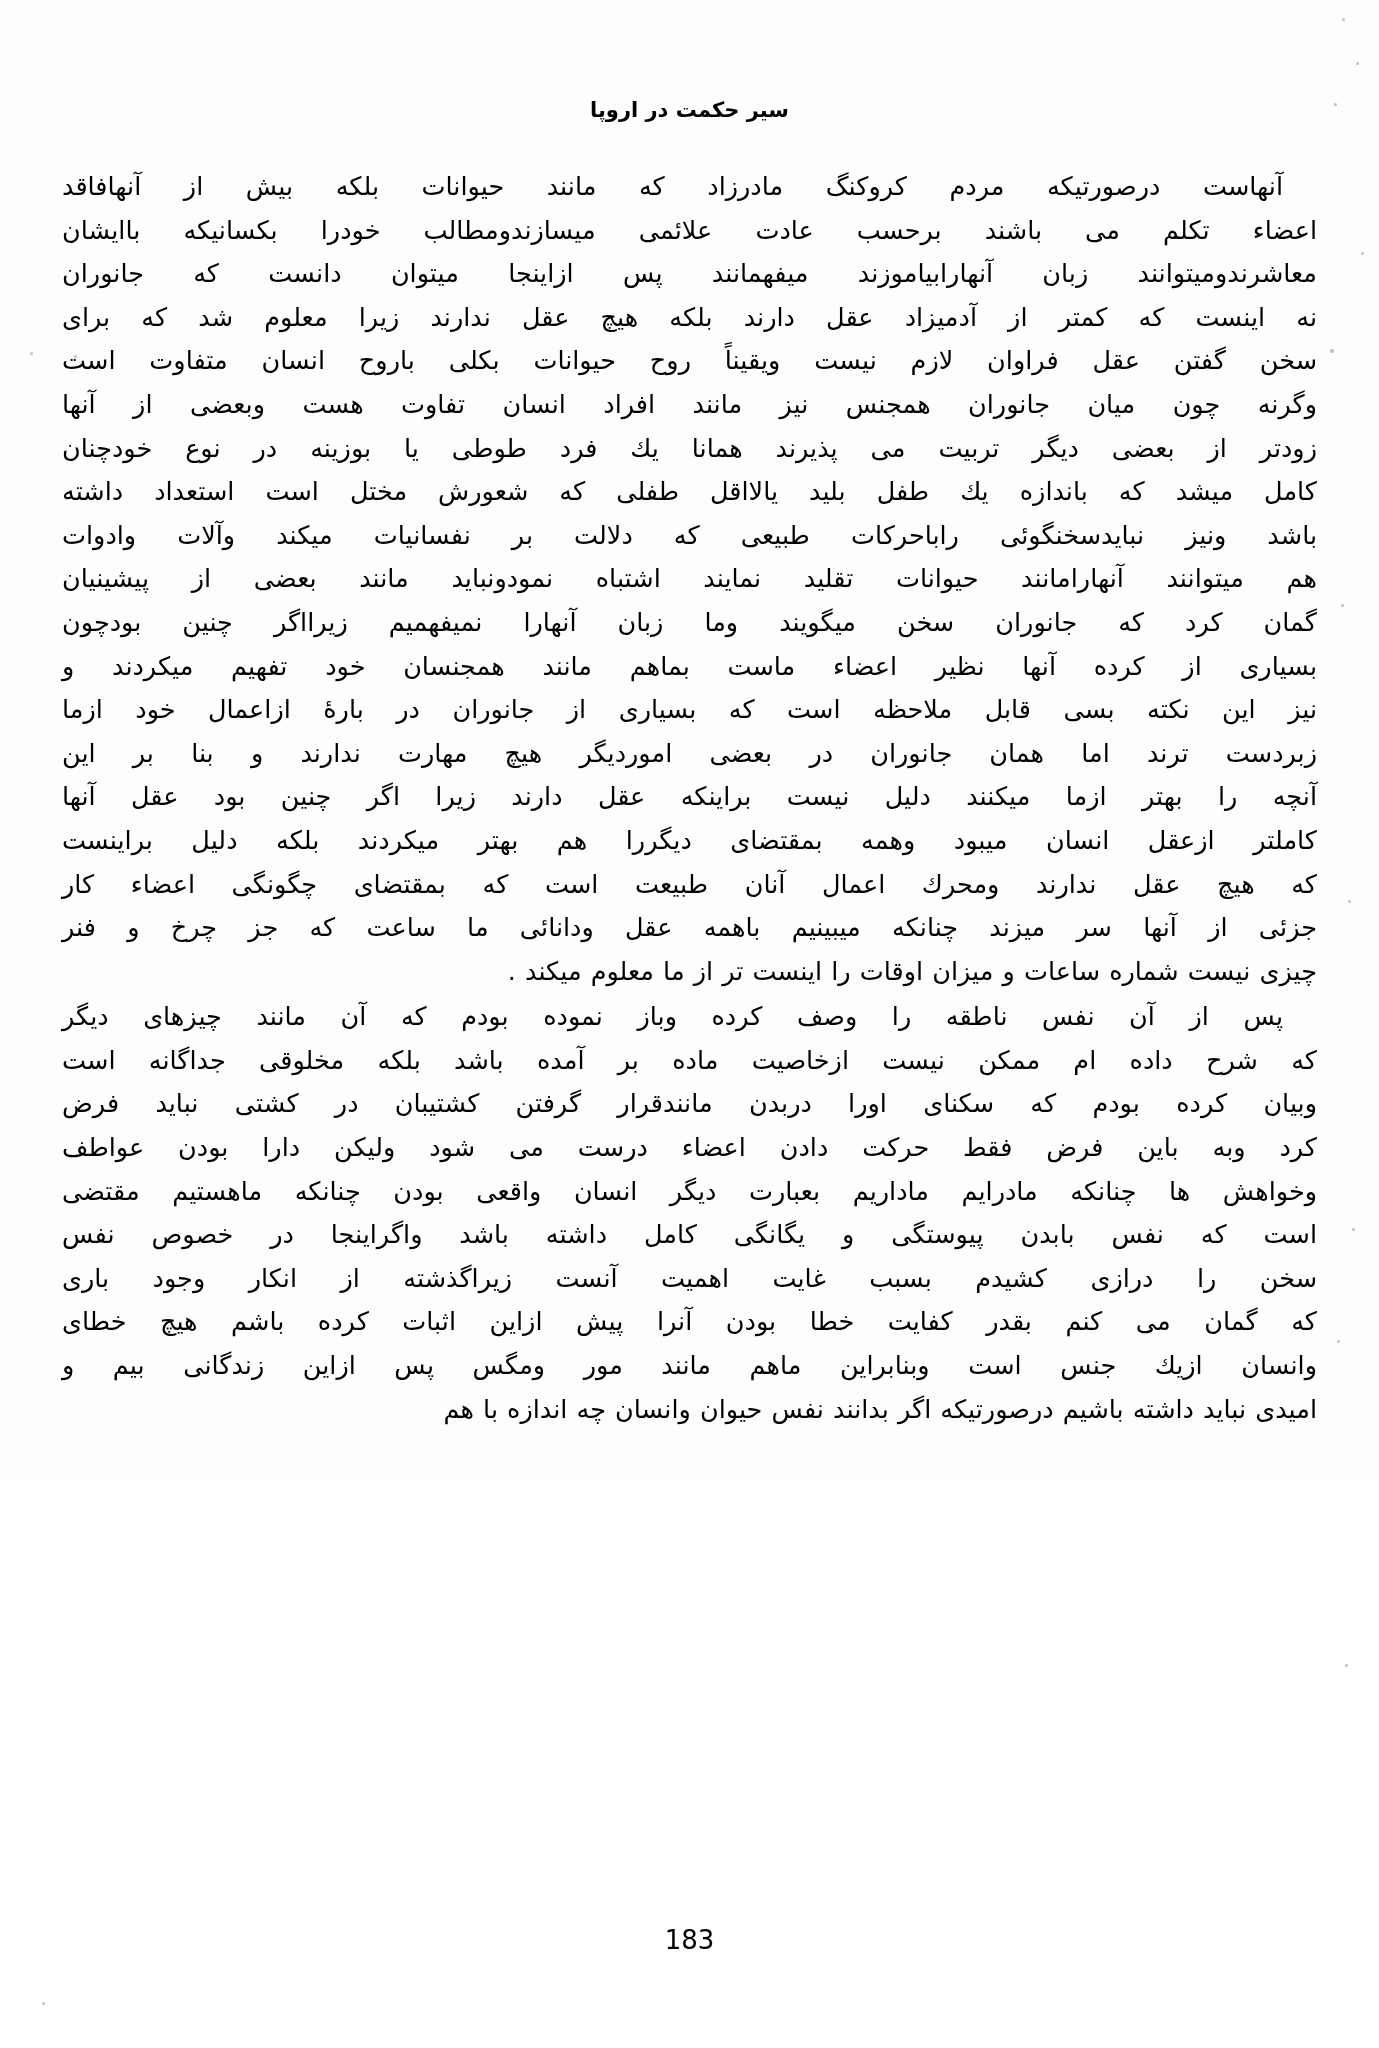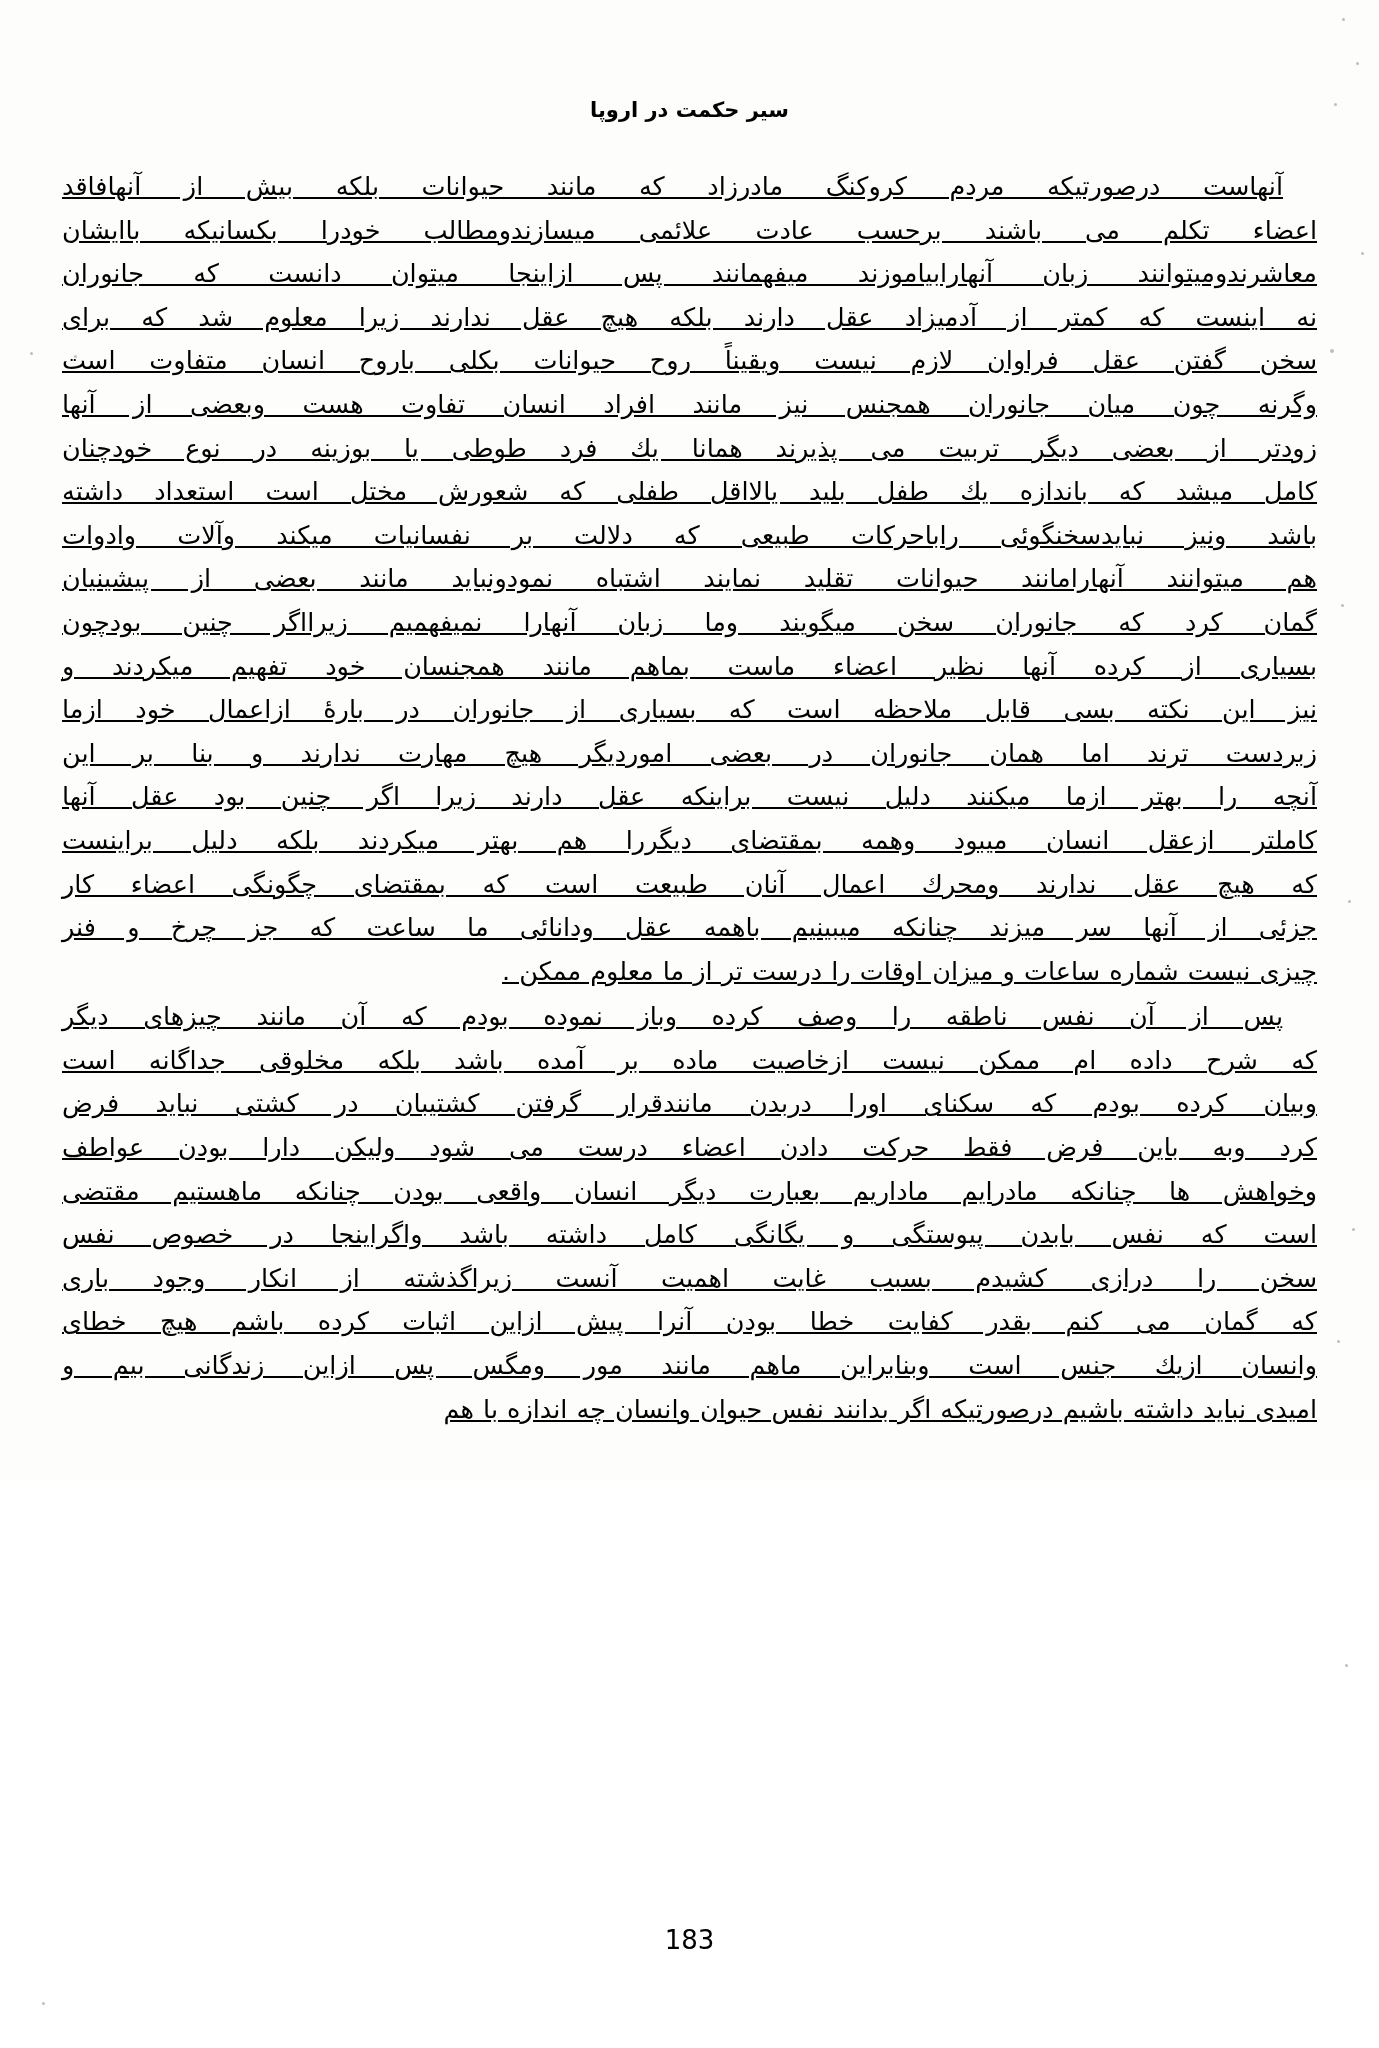--- a/index.html
+++ b/index.html
@@ -42,21 +42,20 @@
     direction: rtl;
   }
   .body-block {
     position: absolute;
     top: 165px;
     left: 62px;
     width: 1255px;
     direction: rtl;
     text-align: justify;
     text-align-last: justify;
-    text-decoration: underline;
   }
   .para {
     font-size: 25.5px;
     line-height: 43.6px;
     direction: rtl;
     text-align: justify;
     text-align-last: justify;
     margin: 0;
     word-spacing: 1px;
   }
@@ -106,21 +105,21 @@
         <span class="line">باشد ونیز نبایدسخنگوئی راباحرکات طبیعی که دلالت بر نفسانیات میکند وآلات وادوات</span>
         <span class="line">هم میتوانند آنهارامانند حیوانات تقلید نمایند اشتباه نمودونباید مانند بعضی از پیشینیان</span>
         <span class="line">گمان کرد که جانوران سخن میگویند وما زبان آنهارا نمیفهمیم زیرااگر چنین بودچون</span>
         <span class="line">بسیاری از کرده آنها نظیر اعضاء ماست بماهم مانند همجنسان خود تفهیم میکردند و</span>
         <span class="line">نیز این نکته بسی قابل ملاحظه است که بسیاری از جانوران در بارهٔ ازاعمال خود ازما</span>
         <span class="line">زبردست ترند اما همان جانوران در بعضی اموردیگر هیچ مهارت ندارند و بنا بر این</span>
         <span class="line">آنچه را بهتر ازما میکنند دلیل نیست براینکه عقل دارند زیرا اگر چنین بود عقل آنها</span>
         <span class="line">کاملتر ازعقل انسان میبود وهمه بمقتضای دیگررا هم بهتر میکردند بلکه دلیل براینست</span>
         <span class="line">که هیچ عقل ندارند ومحرك اعمال آنان طبیعت است که بمقتضای چگونگی اعضاء کار</span>
         <span class="line">جزئی از آنها سر میزند چنانکه میبینیم باهمه عقل ودانائی ما ساعت که جز چرخ و فنر</span>
-        <span class="line last">چیزی نیست شماره ساعات و میزان اوقات را درست تر از ما معلوم ممکن .</span>
+        <span class="line last">چیزی نیست شماره ساعات و میزان اوقات را اینست تر از ما معلوم میکند .</span>
       </div>
     <div class="para" id="para-2">
         <span class="line"><span class="indent-first"></span>پس از آن نفس ناطقه را وصف کرده وباز نموده بودم که آن مانند چیزهای دیگر</span>
         <span class="line">که شرح داده ام ممکن نیست ازخاصیت ماده بر آمده باشد بلکه مخلوقی جداگانه است</span>
         <span class="line">وبیان کرده بودم که سکنای اورا دربدن مانندقرار گرفتن کشتیبان در کشتی نباید فرض</span>
         <span class="line">کرد وبه باین فرض فقط حرکت دادن اعضاء درست می شود ولیکن دارا بودن عواطف</span>
         <span class="line">وخواهش ها چنانکه مادرایم ماداریم بعبارت دیگر انسان واقعی بودن چنانکه ماهستیم مقتضی</span>
         <span class="line">است که نفس بابدن پیوستگی و یگانگی کامل داشته باشد واگراینجا در خصوص نفس</span>
         <span class="line">سخن را درازی کشیدم بسبب غایت اهمیت آنست زیراگذشته از انکار وجود باری</span>
         <span class="line">که گمان می کنم بقدر کفایت خطا بودن آنرا پیش ازاین اثبات کرده باشم هیچ خطای</span>

